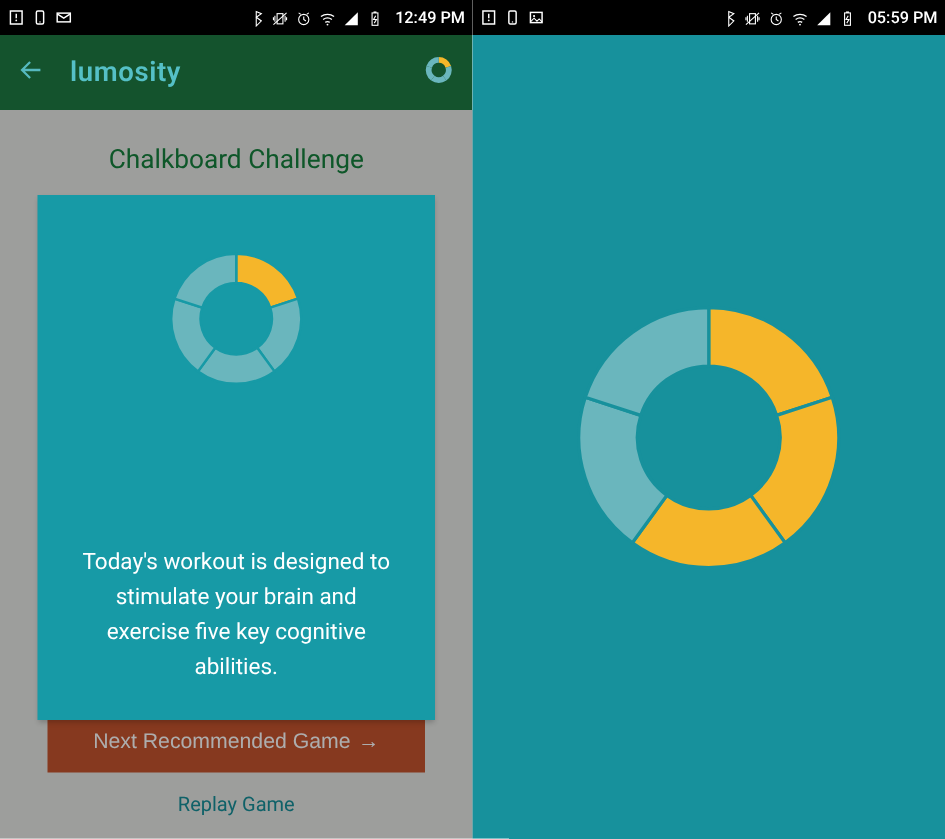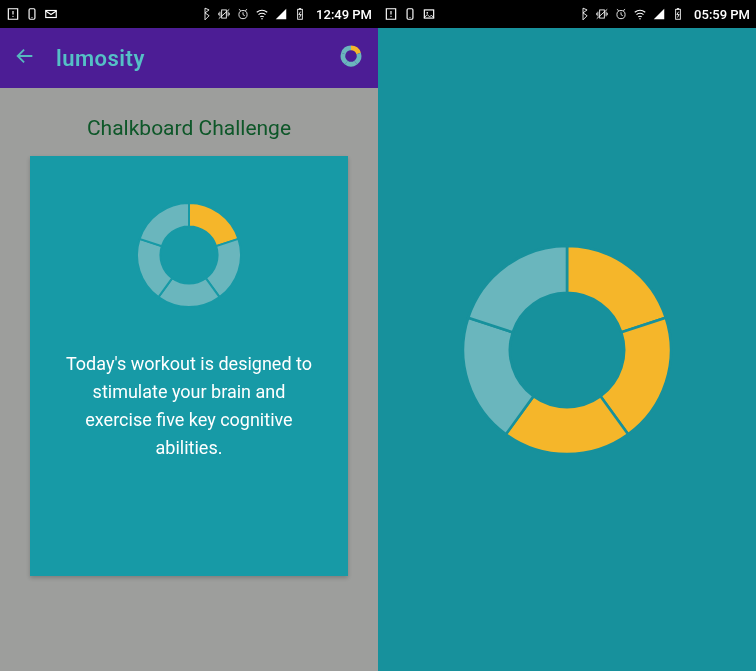--- a/index.html
+++ b/index.html
@@ -6,44 +6,44 @@
   html, body { width: 756px; height: 671px; overflow: hidden; font-family: -apple-system, BlinkMacSystemFont, "Segoe UI", Roboto, sans-serif; }
   .stage { display: flex; width: 756px; height: 671px; }
   .screen { width: 378px; height: 671px; position: relative; background: #fff; }
 
   
   .status-bar {
     height: 28px; background: #000; color: #fff;
     display: flex; align-items: center; justify-content: space-between;
     padding: 0 6px; font-size: 13px; font-weight: 500;
   }
-  .status-left, .status-right { display: flex; align-items: flex-start; gap: 5px; }
+  .status-left, .status-right { display: flex; align-items: flex-end; gap: 5px; }
   .status-right .clock { margin-left: 4px; }
   .sb-icon { width: 14px; height: 14px; display: inline-flex; align-items: center; justify-content: center; }
   .sb-icon svg { width: 14px; height: 14px; fill: #fff; }
 
   
   .toolbar {
-    height: 60px; background: #4c1d95;
+    height: 60px; background: #14532d;
     display: flex; align-items: center; padding: 0 14px; gap: 20px;
     position: relative;
   }
   .toolbar .back svg { width: 22px; height: 22px; stroke: #56b9bf; fill: none; stroke-width: 2; }
   .toolbar .title { color: #55c0c6; font-size: 22px; font-weight: 600; letter-spacing: 0.5px; }
   .toolbar .mini-donut { position: absolute; right: 14px; top: 50%; transform: translateY(-50%); }
 
   .content-left {
     position: relative; height: calc(671px - 28px - 60px); background: #e8e9e6;
   }
   .heading { text-align: center; color: #15803d; font-size: 21px; font-weight: 400; padding: 28px 0 18px; }
 
   .card {
     position: absolute; left: 30px; right: 30px; top: 68px; height: 420px;
     background: #179aa6; box-shadow: 0 2px 4px rgba(0,0,0,0.2);
-    display: flex; flex-direction: column; align-items: center; justify-content: flex-start;
+    display: flex; flex-direction: column; align-items: center; justify-content: space-between;
     padding: 34px 28px 28px;
   }
   .card-text { color: #fff; font-size: 18px; line-height: 1.55; text-align: center; margin-top: 30px; }
 
   .bottom-area { position: absolute; left: 0; right: 0; bottom: 0; padding: 0 38px 8px; }
   .primary-btn {
     display: block; width: 100%; background: #c6542e; color: #fff;
     border: none; height: 50px; font-size: 17px; cursor: pointer;
   }
   .replay { text-align: center; color: #17909a; font-size: 16px; padding: 16px 0 10px; cursor: pointer; }
@@ -147,20 +147,26 @@
             <path d="M-23.5 32.4 A40 40 0 0 1 -38 -12.4 L-20.9 -6.8 A22 22 0 0 0 -12.9 17.8 Z" fill="#6ab6bd"></path>
             <path d="M-38 -12.4 A40 40 0 0 1 0 -40 L0 -22 A22 22 0 0 0 -20.9 -6.8 Z" fill="#6ab6bd"></path>
           </g>
         </svg>
       </span>
     </div>
 
     <div class="content-left">
       <div class="heading">Chalkboard Challenge</div>
 
+      <div class="bottom-area">
+        <button class="primary-btn">
+          <span>Next Recommended Game</span><span class="arrow-suffix">→</span>
+        </button>
+        <div class="replay">Replay Game</div>
+      </div>
 
       <div class="scrim"></div>
 
       <div class="card">
         <svg width="130" height="130" viewBox="0 0 100 100">
           <g transform="translate(50,50)">
             <path d="M0 -40 A40 40 0 0 1 38 -12.4 L20.9 -6.8 A22 22 0 0 0 0 -22 Z" fill="#f5b62a" stroke="#179aa6" stroke-width="1.5"></path>
             <path d="M38 -12.4 A40 40 0 0 1 23.5 32.4 L12.9 17.8 A22 22 0 0 0 20.9 -6.8 Z" fill="#6ab6bd" stroke="#179aa6" stroke-width="1.5"></path>
             <path d="M23.5 32.4 A40 40 0 0 1 -23.5 32.4 L-12.9 17.8 A22 22 0 0 0 12.9 17.8 Z" fill="#6ab6bd" stroke="#179aa6" stroke-width="1.5"></path>
             <path d="M-23.5 32.4 A40 40 0 0 1 -38 -12.4 L-20.9 -6.8 A22 22 0 0 0 -12.9 17.8 Z" fill="#6ab6bd" stroke="#179aa6" stroke-width="1.5"></path>

